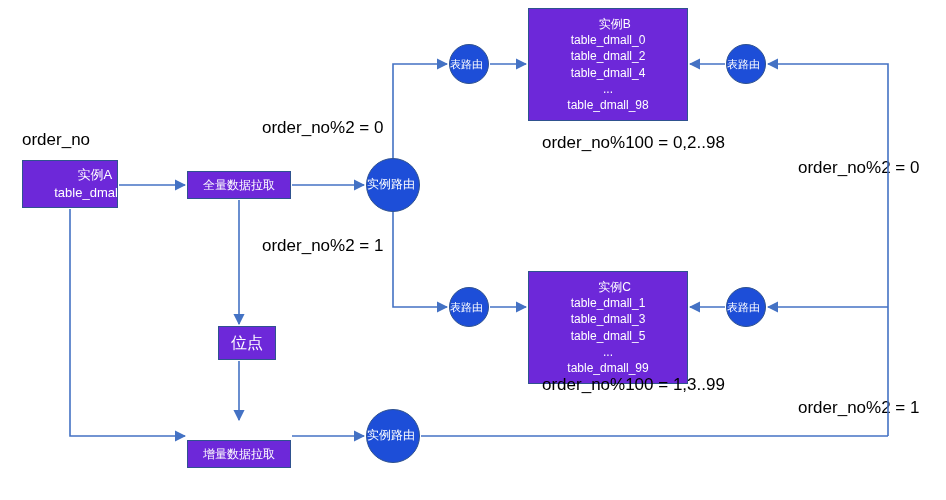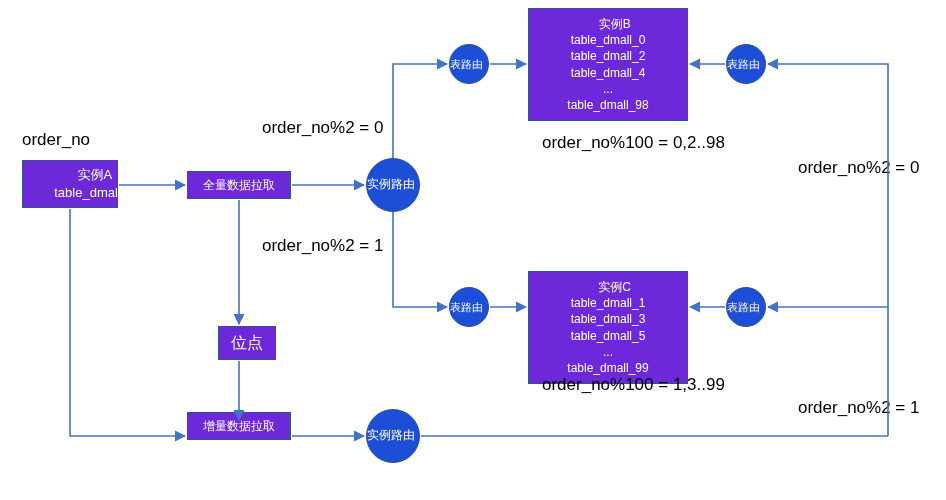--- a/index.html
+++ b/index.html
@@ -69,21 +69,21 @@
 </div>
 
 <div class="rect" style="left:187px; top:171px; width:104px; height:28px; font-size:12px;font-family:Liberation Mono, monospace;">
   <span>全量数据拉取</span>
 </div>
 
 <div class="rect" style="left:210px; top:326px; width:58px; height:34px; font-size:16px;margin-left:8px;">
   <span>位点</span>
 </div>
 
-<div class="rect" style="left:187px; top:412px; width:104px; height:28px; font-size:12px;">
+<div class="rect" style="left:187px; top:440px; width:104px; height:28px; font-size:12px;">
   <span>增量数据拉取</span>
 </div>
 
 <div class="circle" style="left:366px; top:158px; width:54px; height:54px;">
   <span>实例路由</span>
 </div>
 
 <div class="circle" style="left:366px; top:409px; width:54px; height:54px;">
   <span>实例路由</span>
 </div>

